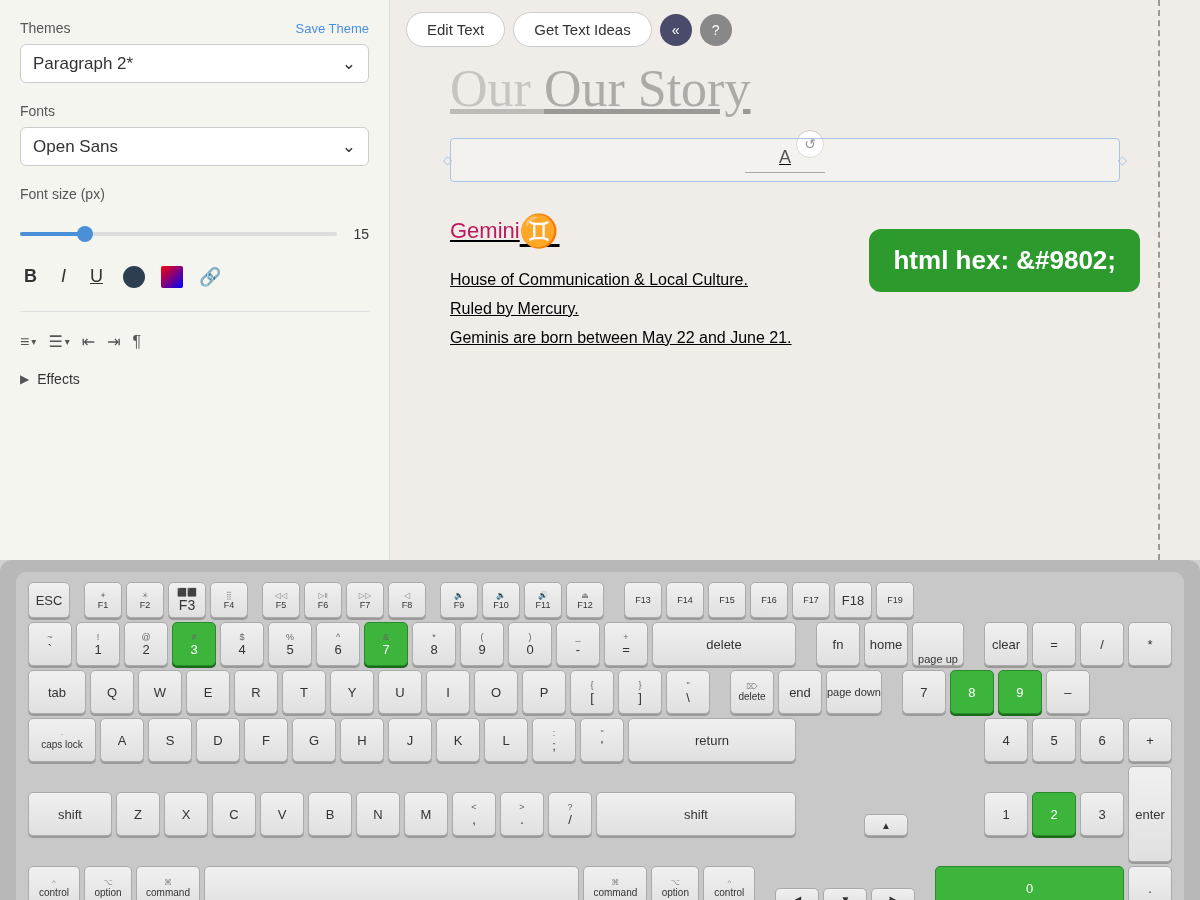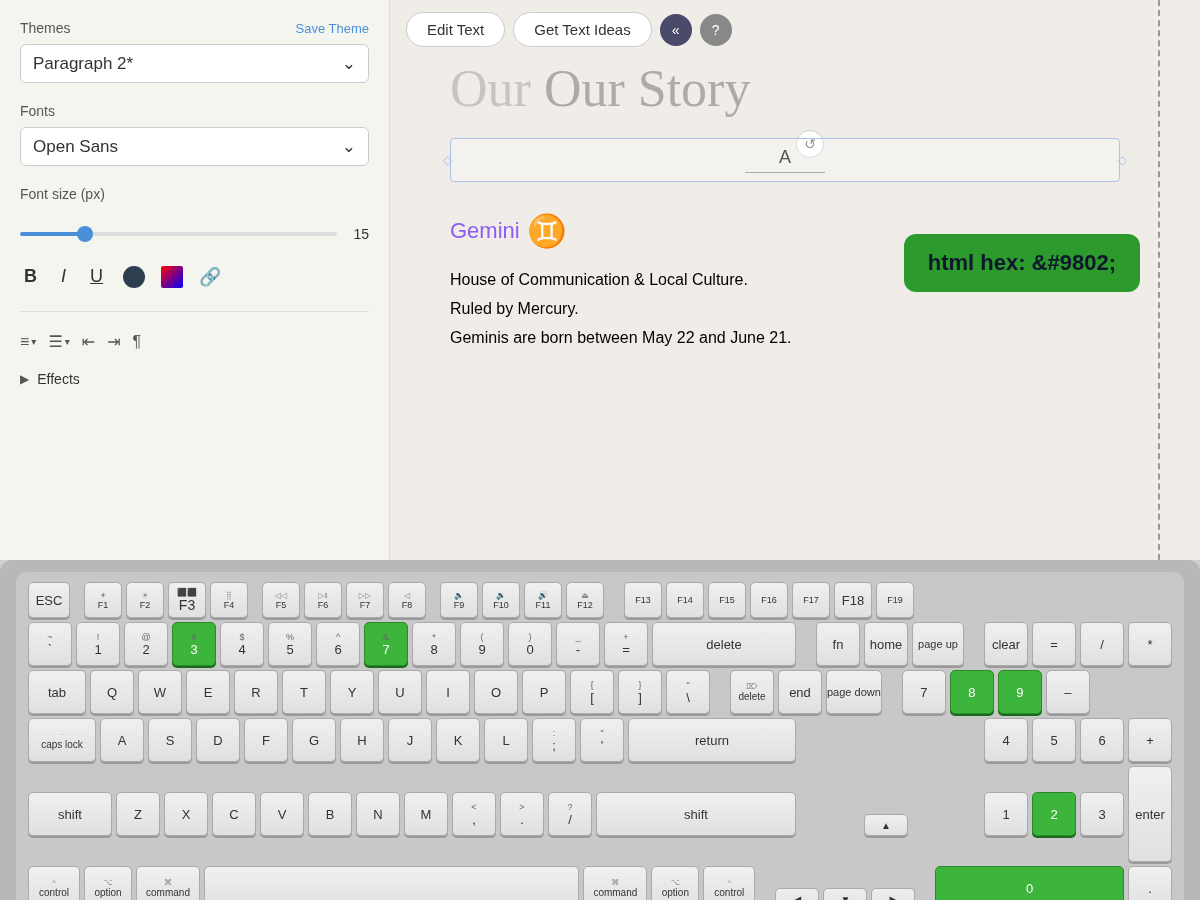--- a/index.html
+++ b/index.html
@@ -46,34 +46,34 @@
     .effects-arrow { font-size: 12px; color: #555; }
     .effects-label { font-size: 14px; color: #333; }
 
     
     .toolbar-bar { display: flex; align-items: center; padding: 12px 16px; gap: 8px; position: relative; z-index: 10; }
     .edit-text-btn { padding: 8px 20px; border: 1px solid #ccc; border-radius: 20px; background: white; font-size: 15px; cursor: pointer; color: #333; }
     .get-text-btn { padding: 8px 20px; border: 1px solid #ccc; border-radius: 20px; background: white; font-size: 15px; cursor: pointer; color: #333; }
     .nav-btn { width: 32px; height: 32px; border-radius: 50%; background: #4a4a6a; border: none; cursor: pointer; color: white; font-size: 14px; display: flex; align-items: center; justify-content: center; }
     .help-btn { width: 32px; height: 32px; border-radius: 50%; background: #888; border: none; cursor: pointer; color: white; font-size: 14px; display: flex; align-items: center; justify-content: center; }
 
-    .content-area { padding: 0 80px 20px 60px; position: relative; }
+    .content-area { padding: 0 80px 20px 60px; position: relative; text-decoration: underline; }
     .our-story-title { font-family: Georgia, serif; font-size: 52px; color: #333; margin-bottom: 20px; opacity: 0.7; }
     .text-input-box { border: 1px solid #aac4e8; border-radius: 4px; padding: 8px 16px; background: rgba(255,255,255,0.3); text-align: center; margin-bottom: 30px; position: relative; }
     .text-input-box::before { content: '◇'; position: absolute; left: -8px; top: 50%; transform: translateY(-50%); color: #aac4e8; font-size: 12px; }
     .text-input-box::after { content: '◇'; position: absolute; right: -8px; top: 50%; transform: translateY(-50%); color: #aac4e8; font-size: 12px; }
     .text-input-val { font-size: 18px; color: #555; }
     .underline-hint { width: 80px; height: 1px; background: #aaa; margin: 4px auto 0; }
 
     .gemini-section { margin-top: 10px; }
-    .gemini-title { font-size: 22px; color: #8b5cf6; margin-bottom: 16px; display: flex; align-items: center; gap: 8px; }
+    .gemini-title { font-size: 22px; color: #be185d; margin-bottom: 16px; display: flex; align-items: center; gap: 0; }
     .gemini-symbol { font-size: 32px; }
     .gemini-text { font-size: 16px; color: #000000; line-height: 1.8; }
 
-    .html-hex-bubble { position: absolute; bottom: 80px; right: 60px; background: #2d9a2d; color: #0f172a; padding: 16px 24px; border-radius: 12px; font-size: 22px; font-weight: bold; }
+    .html-hex-bubble { position: absolute; bottom: 80px; right: 60px; background: #2d9a2d; color: #ffffff; padding: 16px 24px; border-radius: 12px; font-size: 26px; font-weight: bold; }
 
     .dashed-line { position: absolute; right: 40px; top: 0; bottom: 0; border-right: 2px dashed #999; }
 
     .reset-btn { position: absolute; left: -16px; top: 60px; width: 28px; height: 28px; border-radius: 50%; background: white; border: 1px solid #ccc; cursor: pointer; display: flex; align-items: center; justify-content: center; font-size: 14px; color: #666; }
 
     
     .keyboard-area { flex: 1; background: #b8b8b8; padding: 12px 16px; border-radius: 12px 12px 0 0; position: relative; }
     .keyboard-wrapper { background: #c8c8c8; border-radius: 10px; padding: 10px 12px; }
 
     .key-row { display: flex; gap: 4px; margin-bottom: 4px; align-items: center; }
@@ -340,21 +340,21 @@
         <div class="key key-reg wide" style="flex:1.8;">
             <span class="key-main">delete</span>
           </div>
         <div class="separator"></div>
         <div class="key key-reg" style="min-width:44px;">
             <span class="key-main">fn</span>
           </div>
         <div class="key key-reg" style="min-width:44px;">
             <span class="key-main">home</span>
           </div>
-        <div class="key key-reg" style="min-width:52px;">
+        <div class="key key-reg" style="min-width:52px;justify-content:flex-end;">
             <span class="key-main" style="font-size:11px;">page up</span>
           </div>
         <div class="separator"></div>
         <div class="key key-reg" style="min-width:44px;">
             <span class="key-main">clear</span>
           </div>
         <div class="key key-reg" style="min-width:44px;">
             <span class="key-main">=</span>
           </div>
         <div class="key key-reg" style="min-width:44px;">

